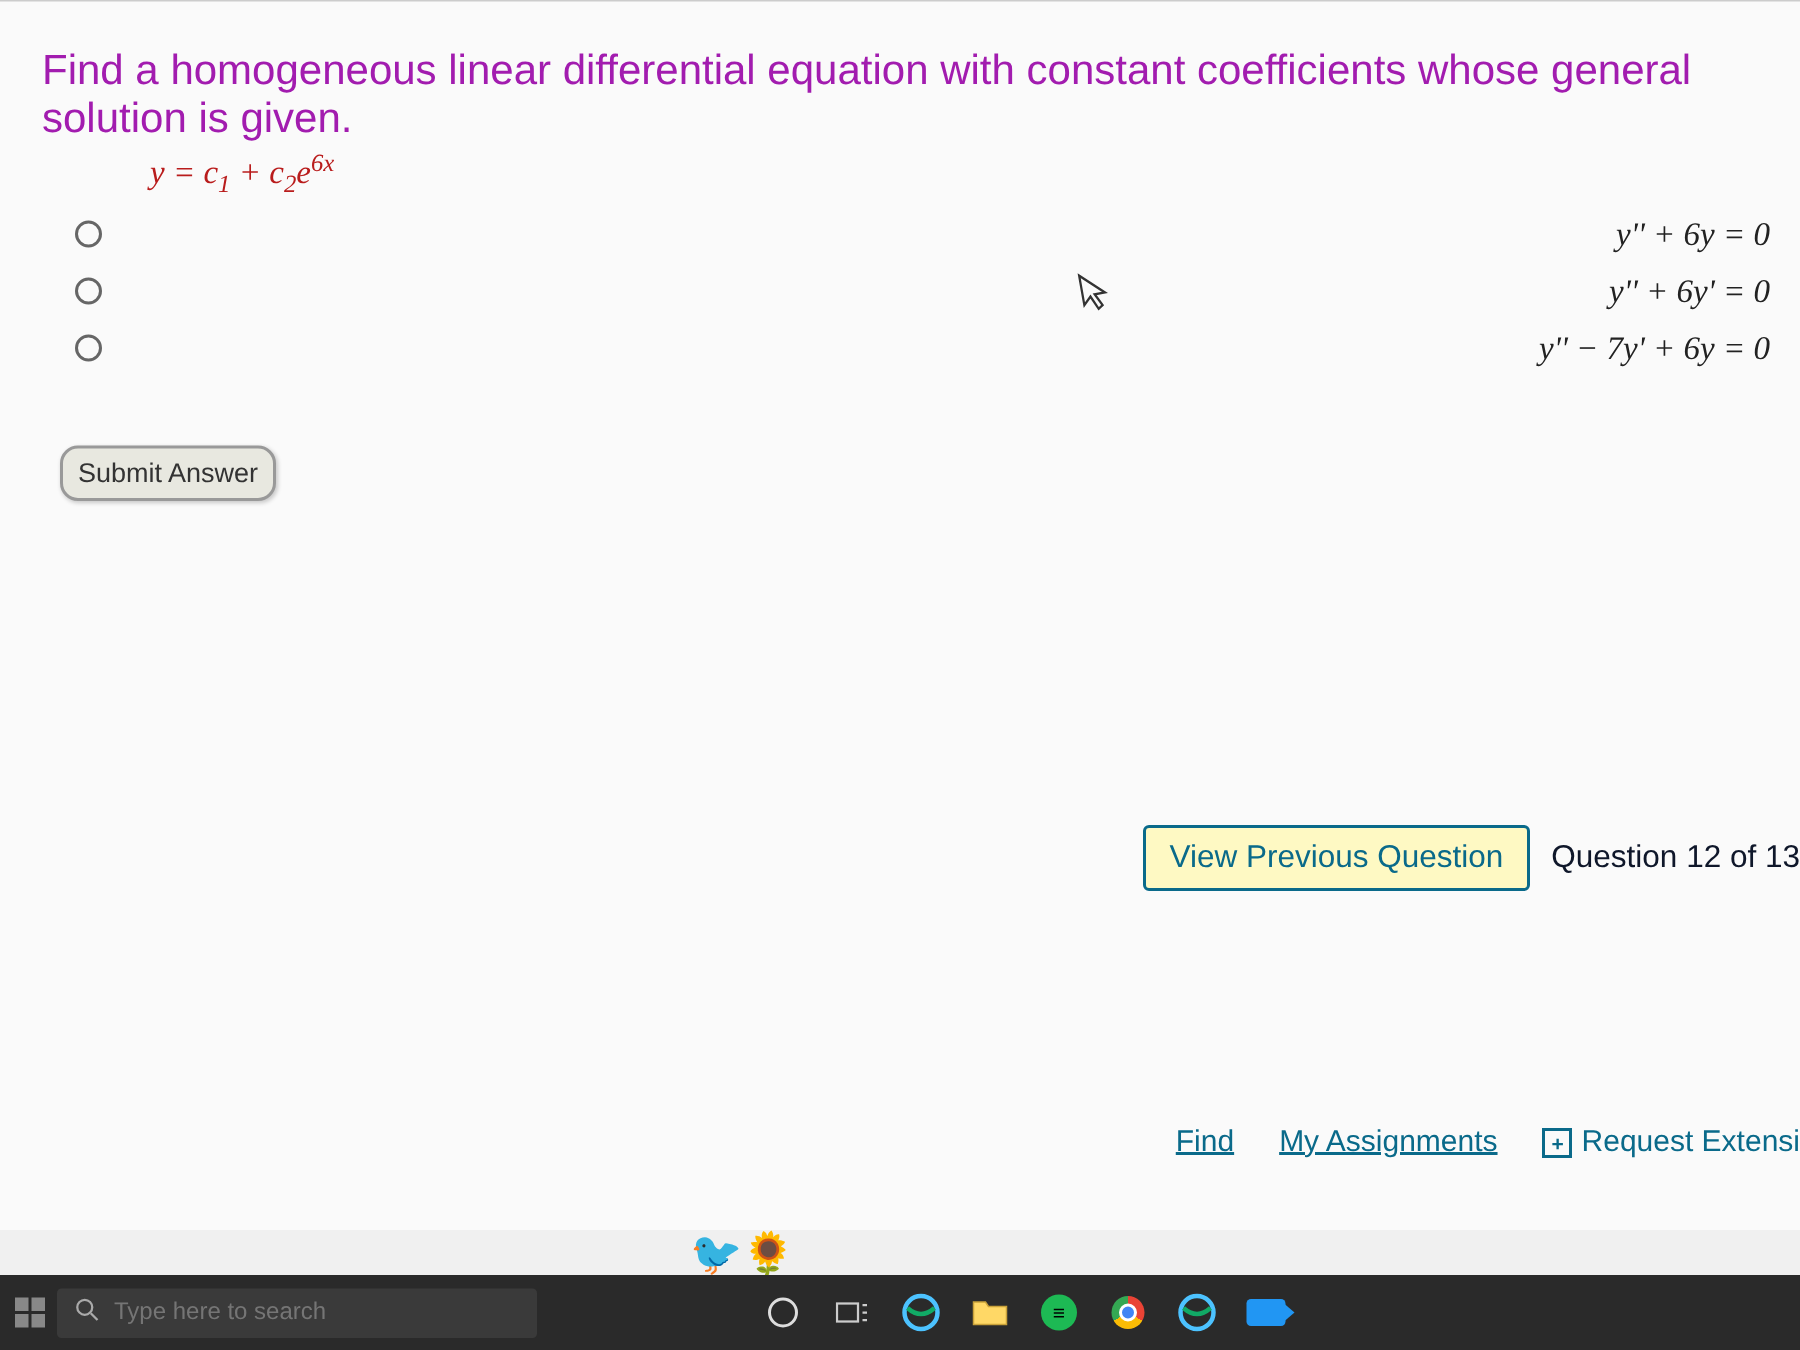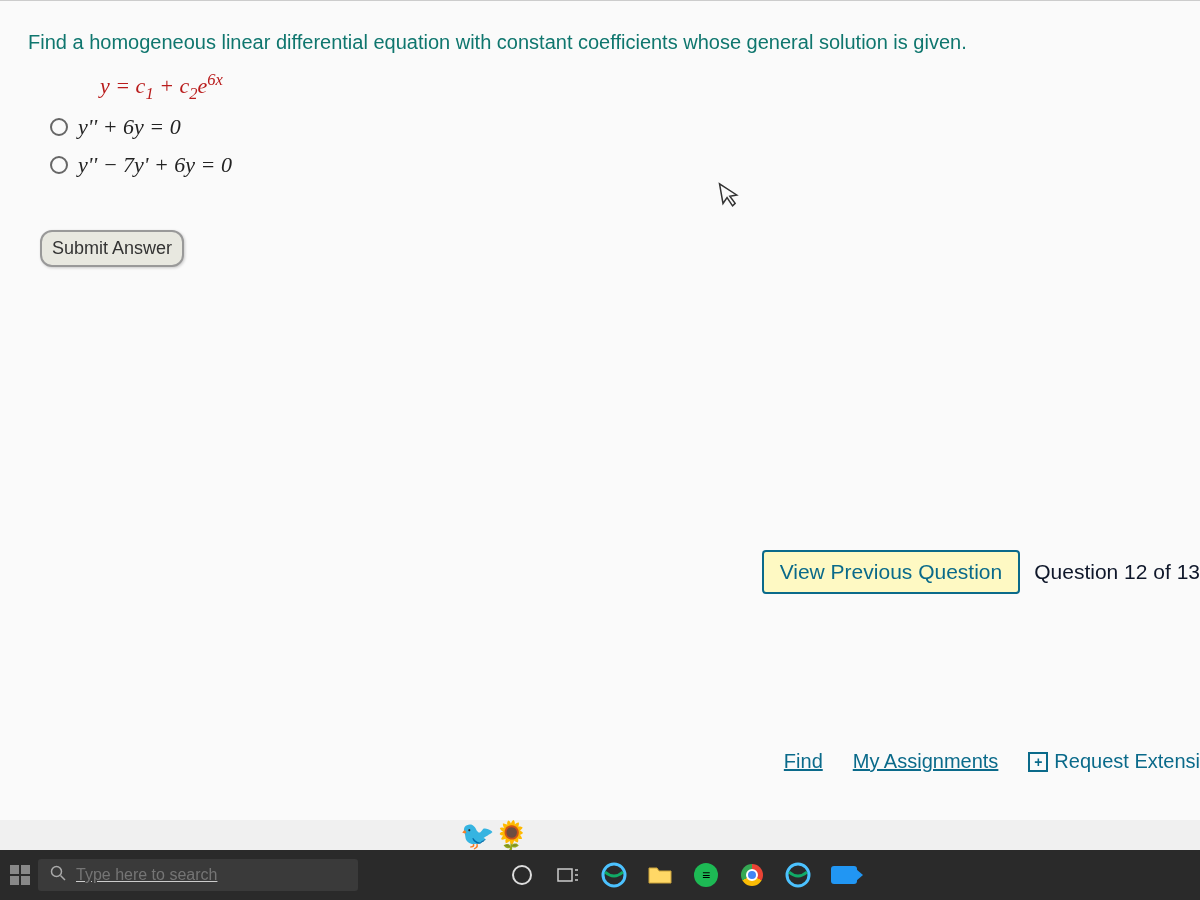--- a/index.html
+++ b/index.html
@@ -11,23 +11,23 @@
       overflow: hidden;
       position: relative;
     }
     .content {
       background: #fafafa;
       padding: 30px 20px;
       height: 820px;
       border-top: 1px solid #ccc;
     }
     .question-prompt {
-      font-size: 20px;
-      color: #0f766e;
-      margin-bottom: 16px;
+      font-size: 28px;
+      color: #a21caf;
+      margin-bottom: 4px;
       padding-left: 8px;
     }
     .formula {
       font-family: "Times New Roman", serif;
       font-style: italic;
       font-size: 22px;
       color: #b91c1c;
       padding-left: 80px;
       margin-bottom: 10px;
     }
@@ -39,20 +39,21 @@
     .option {
       display: flex;
       align-items: center;
       gap: 10px;
       margin-bottom: 12px;
       font-family: "Times New Roman", serif;
       font-style: italic;
       font-size: 22px;
       color: #222;
       cursor: pointer;
+      justify-content: space-between;
     }
     .radio {
       width: 18px;
       height: 18px;
       border: 2px solid #666;
       border-radius: 50%;
       flex-shrink: 0;
     }
     .submit-btn {
       margin-top: 40px;
@@ -147,21 +148,20 @@
       gap: 10px;
       width: 320px;
     }
     .search-box input {
       background: transparent;
       border: none;
       color: #ccc;
       font-size: 16px;
       outline: none;
       flex: 1;
-      text-decoration: underline;
     }
     .search-box .mag { color: #aaa; font-size: 16px; }
     .tb-icons {
       display: flex;
       align-items: center;
       gap: 14px;
       margin-left: 140px;
     }
     .tb-icon {
       width: 32px;
@@ -201,20 +201,24 @@
     y = c<span class="sub">1</span> + c<span class="sub">2</span>e<span class="sup">6x</span>
   </div>
 
   <div class="options">
     <div class="option">
       <span class="radio"></span>
       <span>y'' + 6y = 0</span>
     </div>
     <div class="option">
       <span class="radio"></span>
+      <span>y'' + 6y' = 0</span>
+    </div>
+    <div class="option">
+      <span class="radio"></span>
       <span>y'' − 7y' + 6y = 0</span>
     </div>
   </div>
 
   <button class="submit-btn">Submit Answer</button>
 </div>
 
 <div class="cursor-icon">
   <svg width="22" height="28" viewBox="0 0 22 28">
       <path d="M2 2 L2 22 L7 17 L11 26 L14 24 L10 16 L17 16 Z" fill="none" stroke="#333" stroke-width="1.5"></path>

